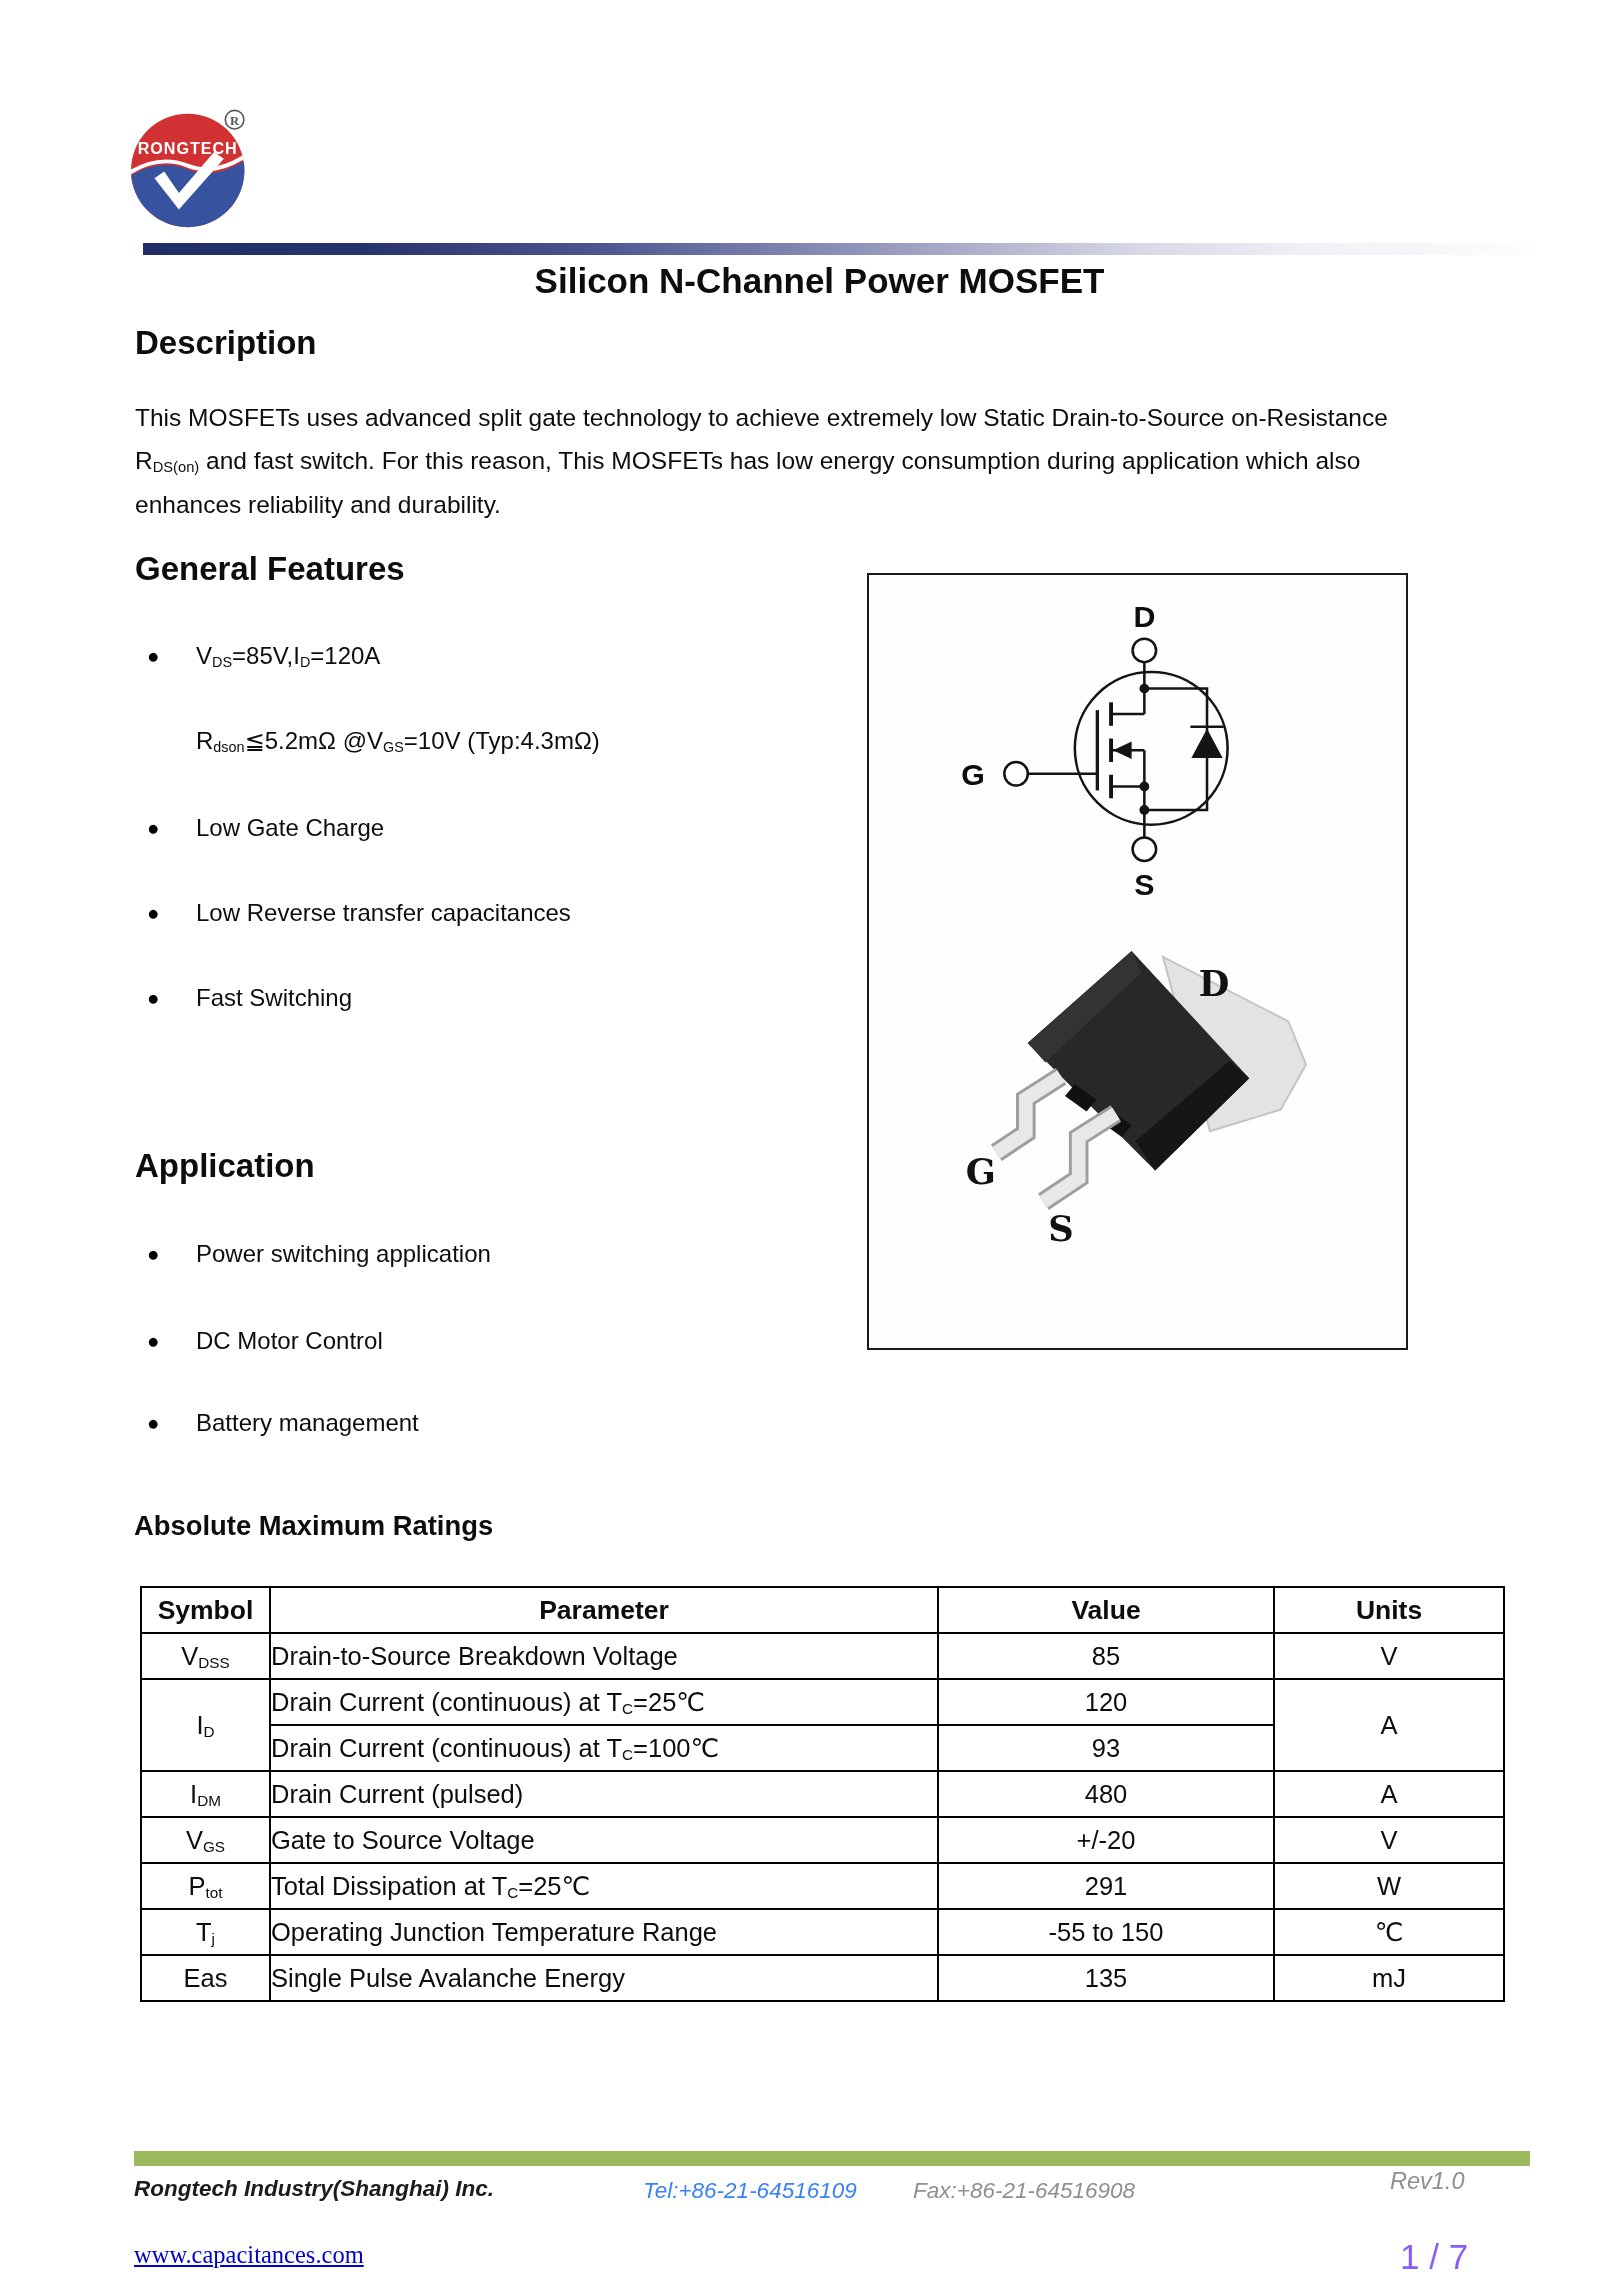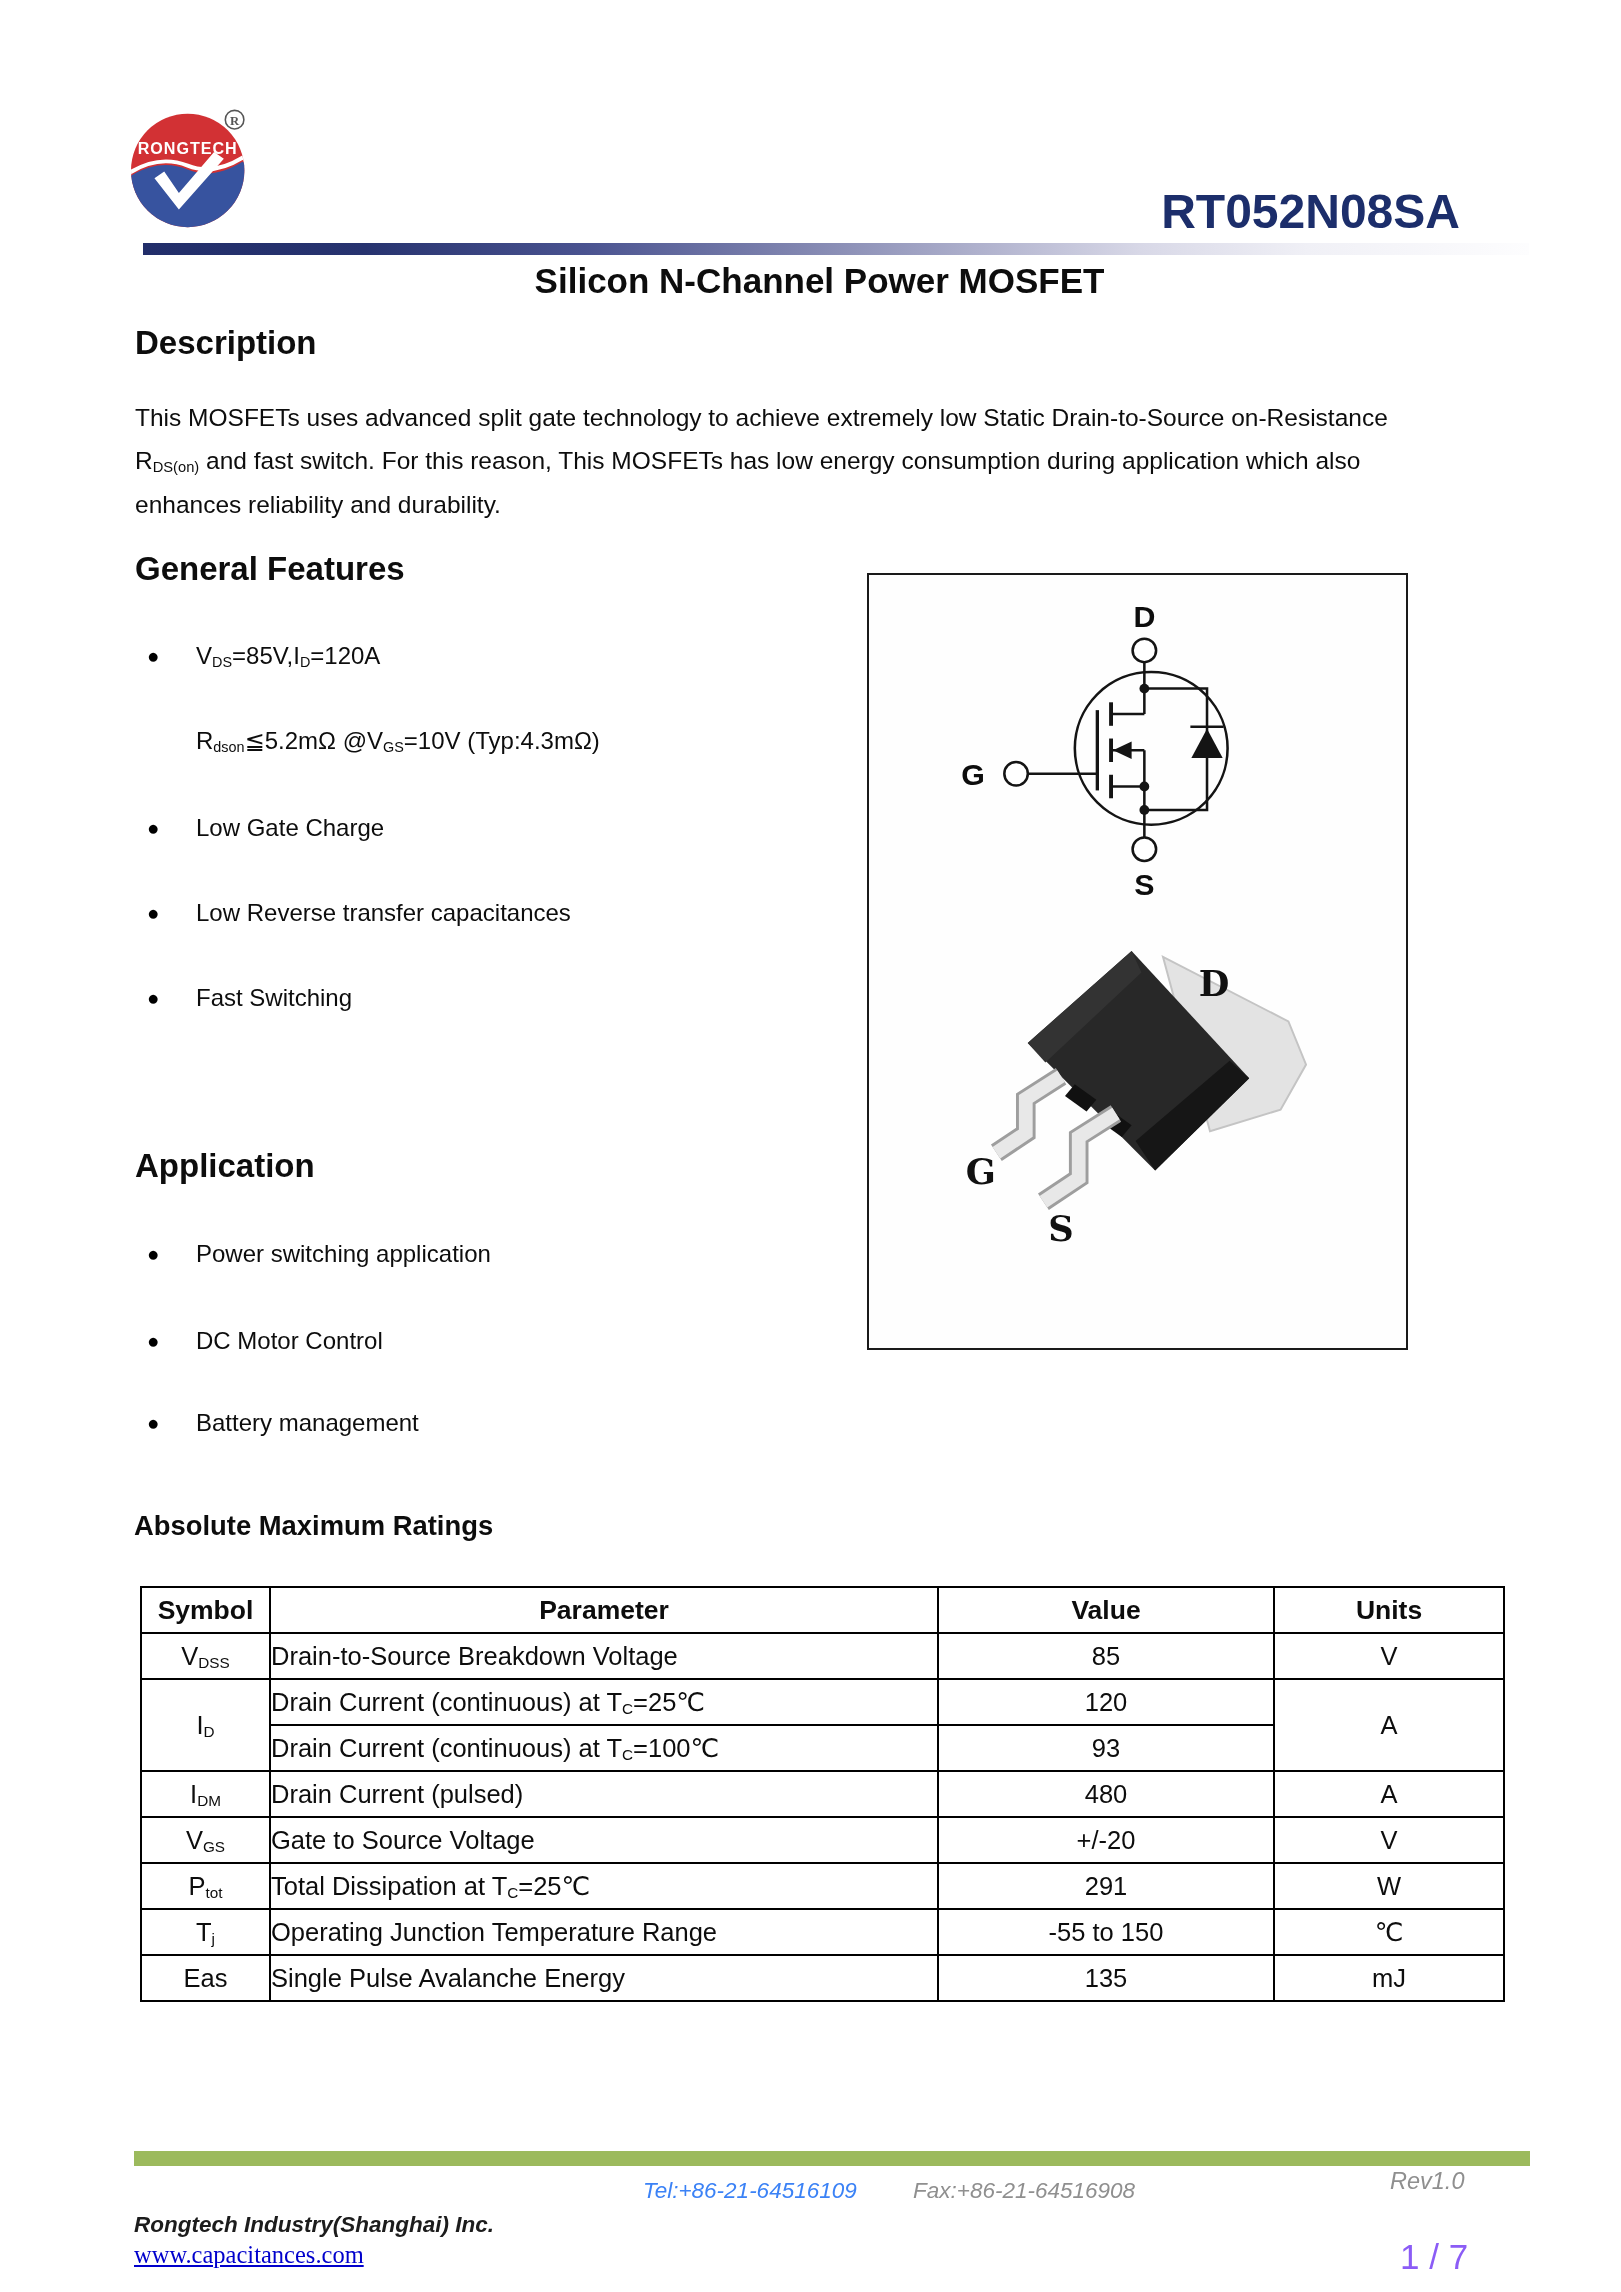--- a/index.html
+++ b/index.html
@@ -45,21 +45,21 @@
   table.amr{position:absolute;left:123px;top:1586px;width:1364px;border-collapse:collapse;
             table-layout:fixed;border:2.9px solid #000;margin-left:17px;}
   table.amr th,table.amr td{border:2px solid #000;padding:0;height:44px;
             font-size:25.5px;color:#0d0d0d;vertical-align:middle;}
   table.amr th{font-size:26.5px;font-weight:bold;text-align:center;}
   td.c{text-align:center;border-radius:23px;} td.l{text-align:left;padding-left:15.7px;}
 
   
   .green-bar{left:134px;top:2151px;width:1396px;height:14.7px;background:#9cba5d;}
   .ft{font-style:italic;font-size:22.5px;white-space:nowrap;}
-  .ft-company{left:134px;top:2176px;color:#1c1c1c;font-weight:600;margin-top:36px;}
+  .ft-company{left:134px;top:2176px;color:#1c1c1c;font-weight:600;}
   .ft-tel{left:643px;top:2178px;color:#3b82f6;}
   .ft-fax{left:913px;top:2178px;color:#8f8f8f;}
   .ft-rev{left:1390px;top:2168px;color:#8f8f8f;font-size:23.5px;}
   .ft-link{left:134px;top:2241px;font-family:"Liberation Serif","DejaVu Serif",serif;
            font-size:24.5px;color:#0000cc;text-decoration:underline;cursor:pointer;}
   .ft-page{left:1400px;top:2237px;font-size:35px;color:#8b5cf6;}
 </style>
 </head>
 <body>
 
@@ -75,21 +75,20 @@
       <rect x="0" y="0" width="140" height="132" fill="#d23134"></rect>
       <path d="M0,76 C24,60 44,60 62,67 C82,75 100,70 118,59 L140,70 L140,132 L0,132 Z" fill="#37539f"></path>
       <path d="M0,72 C24,56 44,56 62,63 C82,71 100,66 118,55 L140,66" stroke="#ffffff" stroke-width="4" fill="none"></path>
       <path d="M28,76 L53,108 L99,56 L89,49 L53,91 L38,69 Z" fill="#ffffff"></path>
       <text x="62" y="51" text-anchor="middle" fill="#ffffff" font-family="Liberation Sans,DejaVu Sans,sans-serif" font-size="16.5" font-weight="bold" letter-spacing="1">RONGTECH</text>
     </g>
     <circle cx="110" cy="16" r="9.5" fill="none" stroke="#555" stroke-width="1.6"></circle>
     <text x="110" y="21" text-anchor="middle" fill="#555" font-size="13" font-weight="bold" font-family="Liberation Serif,DejaVu Serif,serif">R</text>
   </svg>
 
-  <div class="abs part-number">RT052N08SA</div>
   <div class="abs grad-bar"></div>
   <div class="abs subtitle">Silicon N-Channel Power MOSFET</div>
 
   <div class="abs h1 h-desc">Description</div>
   <div class="abs para-line pl2"><span>R</span><sub class="ds">DS(on)</sub><span> and fast switch. For this reason, This MOSFETs has low energy consumption during application which also</span></div>
   <div class="abs para-line pl1">This MOSFETs uses advanced split gate technology to achieve extremely low Static Drain-to-Source on-Resistance</div>
   <div class="abs para-line pl3">enhances reliability and durability.</div>
 
   <div class="abs h1 h-feat">General Features</div>
   <div class="abs li" style="top:638px"><span class="dot">●</span><span><span>V</span><sub class="ds">DS</sub><span>=85V,I</span><sub class="ds">D</sub><span>=120A</span></span></div>

